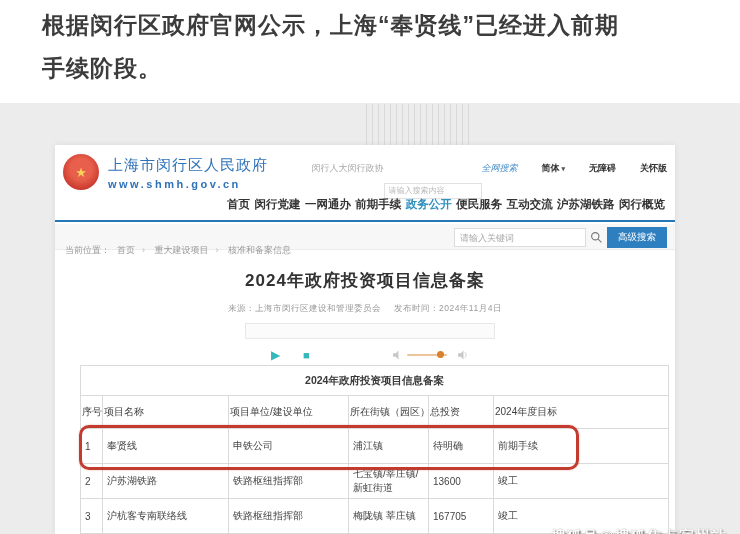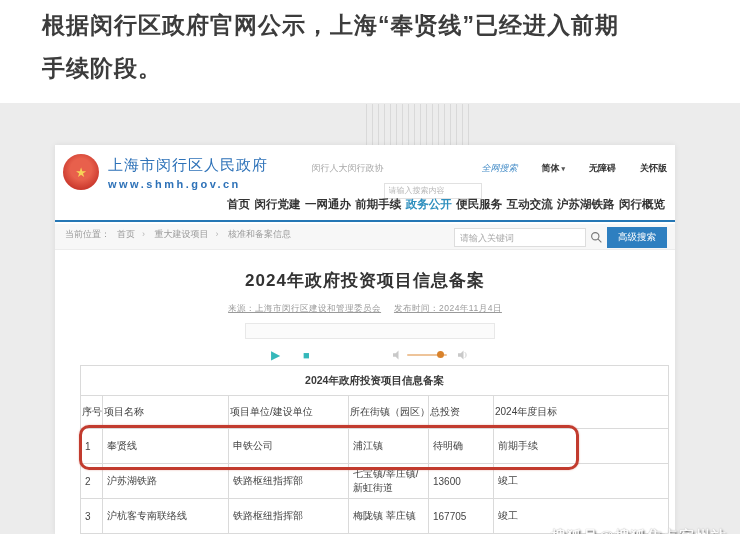--- a/index.html
+++ b/index.html
@@ -71,21 +71,21 @@
   }
   .nav-item { cursor:pointer; }
   .nav-item.active { color:#2e8fbe; }
 
   
   .crumb-bar {
     position:absolute; top:79px; left:0; right:0; height:26px;
     background:#f7f7f7; border-bottom:1px solid #ececec;
   }
   .crumbs {
-    position:absolute; left:10px; top:4px; font-size:9px; color:#9a9a9a;
+    position:absolute; left:10px; top:20px; font-size:9px; color:#9a9a9a;
     display:flex; gap:7px; align-items:center; white-space:nowrap;
   }
   .crumb { color:#9a9a9a; cursor:pointer; }
   .crumb + .crumb::before { content:"›  "; color:#b5b5b5; margin-right:7px; }
   .crumb-right { position:absolute; right:8px; top:3px; display:flex;
                  align-items:center; gap:4px; }
   .kw-input {
     width:132px; height:19px; border:1px solid #ddd; background:#fff;
     font-size:9px; padding:0 5px; color:#777;
     font-family:"Liberation Sans", sans-serif;
@@ -99,21 +99,21 @@
 
   
   .doc-title {
     position:absolute; top:124px; left:0; right:0; text-align:center;
     font-size:17px; font-weight:bold; color:#333; letter-spacing:1px;
   }
   .doc-meta {
     position:absolute; top:158px; left:0; right:0; text-align:center;
     font-size:8.5px; color:#9a9a9a; letter-spacing:0.5px;
   }
-  .doc-meta span { margin:0 5px;text-decoration:underline; }
+  .doc-meta span { margin:0 5px; }
 
   
   .player-bar {
     position:absolute; top:178px; left:190px; width:250px; height:16px;
     border:1px solid #e8e8e8; background:#fbfbfb;
   }
   .player-controls { position:absolute; top:201px; left:190px; width:250px; height:20px; }
   .play-btn { position:absolute; left:26px; top:1px; color:#35b8ba;
               font-size:12px; cursor:pointer; line-height:16px; }
   .stop-btn { position:absolute; left:58px; top:1px; color:#35b8ba;

